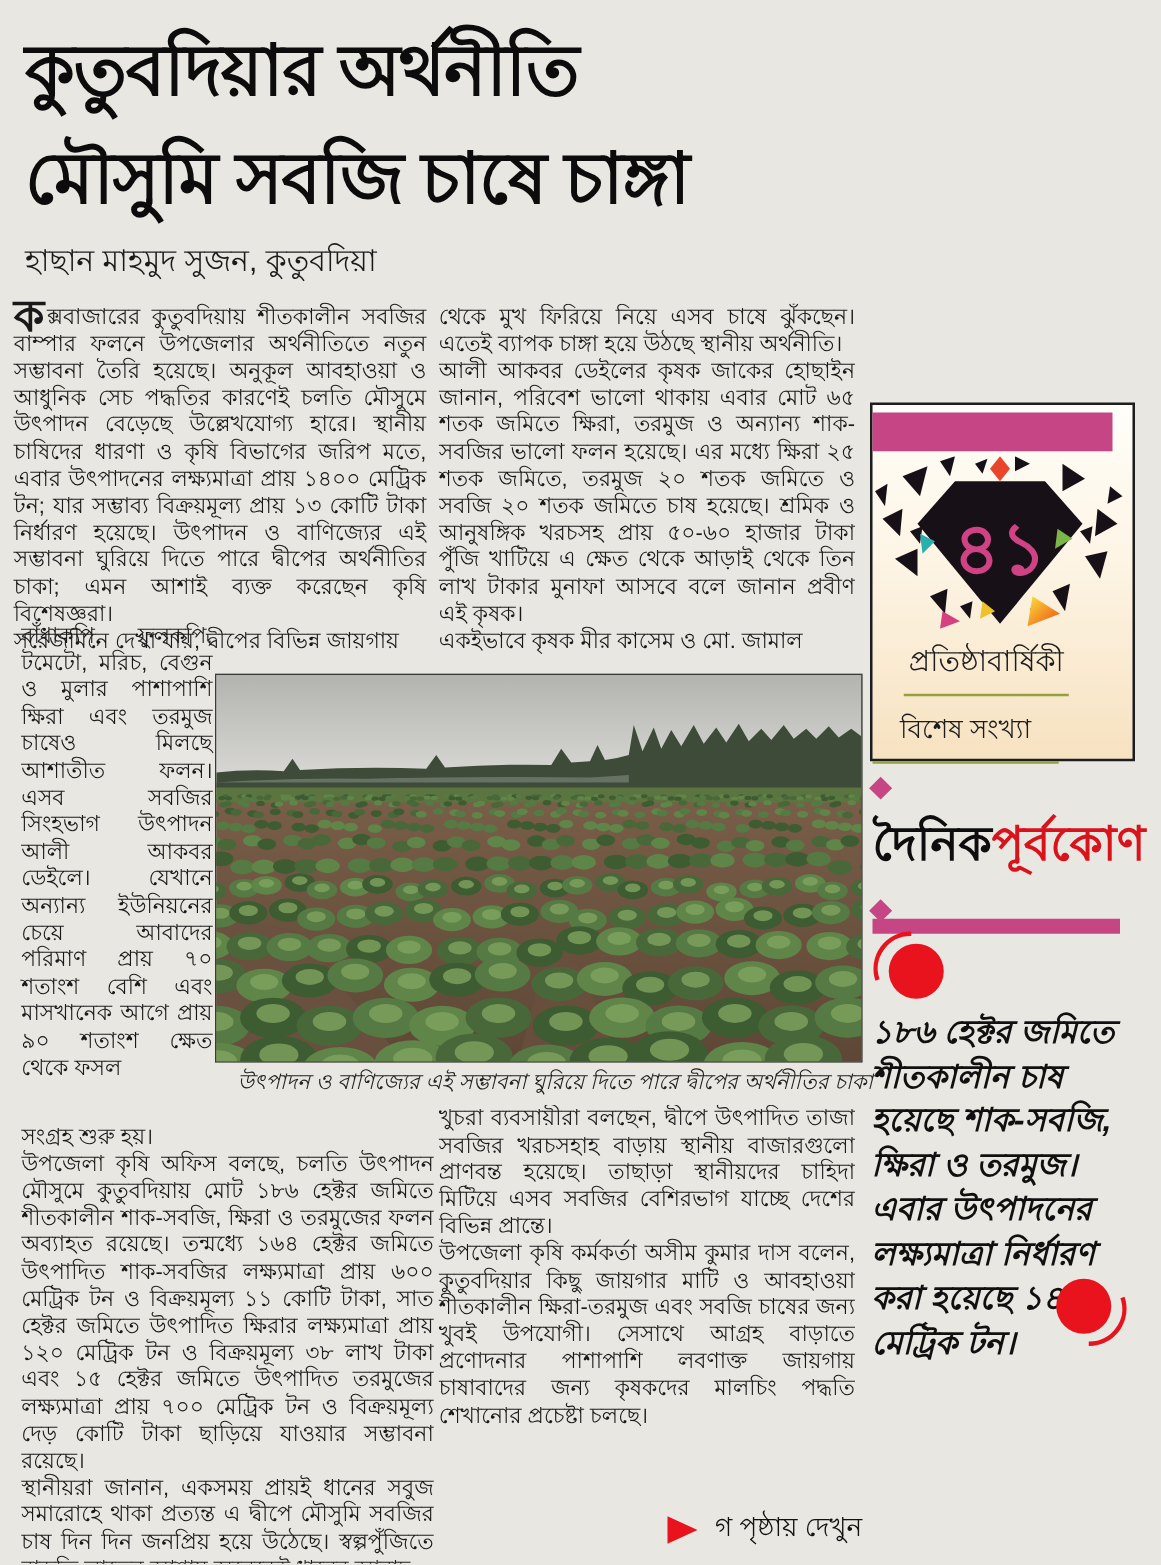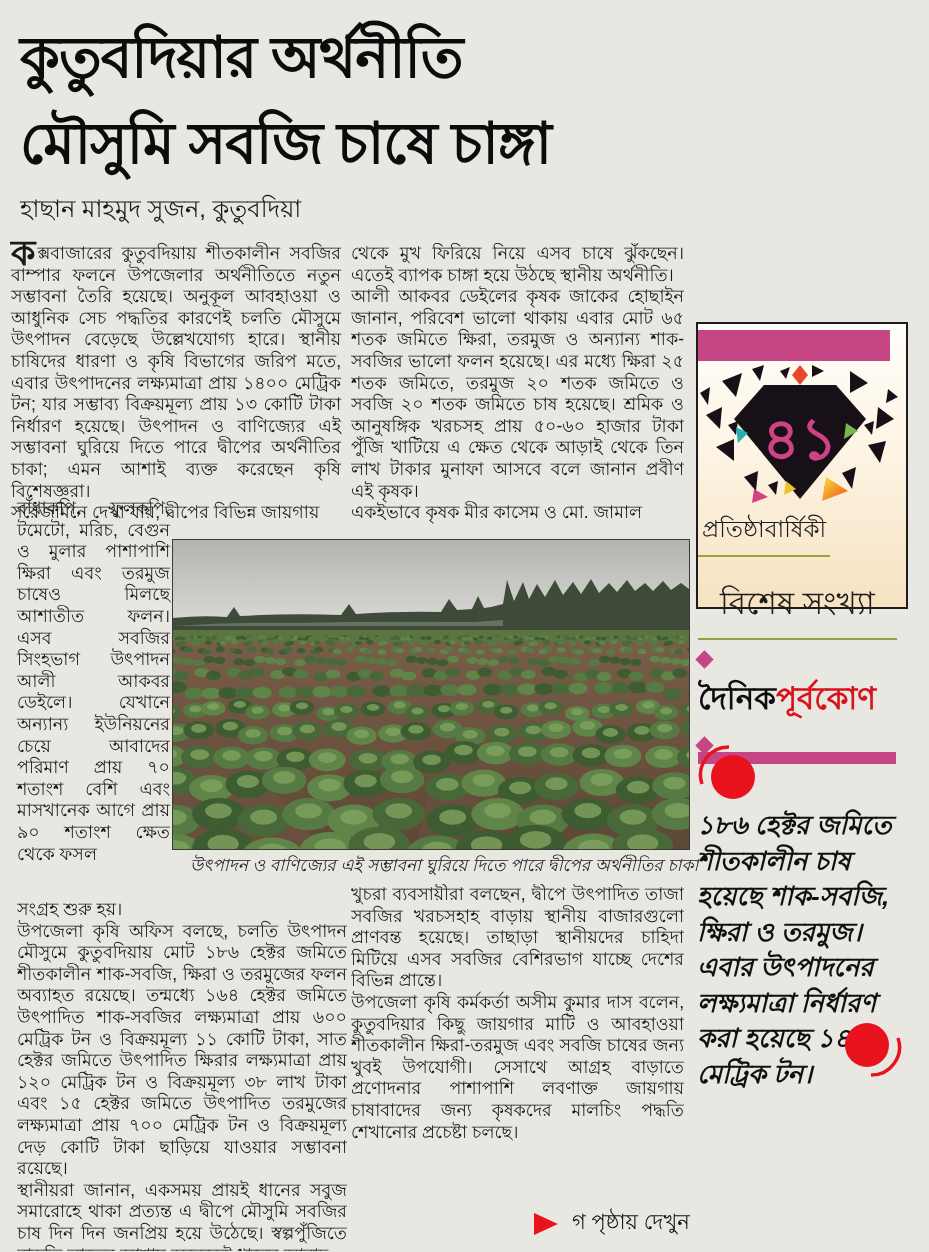--- a/index.html
+++ b/index.html
@@ -30,24 +30,24 @@
   .continued{left:534px;top:1206px;display:flex;align-items:center;gap:14px;}
   .tri{width:0;height:0;border-top:11px solid transparent;border-bottom:11px solid transparent;border-left:24px solid #e8131d;}
   .cont-text{font-size:21px;color:#111;}
 
   
   .logo-box{left:696px;top:322px;width:212px;height:287px;border:2px solid #1d1d1d;
     background:linear-gradient(180deg,#fffef9 0%,#fdf4e4 45%,#f7e2c1 100%);
     display:flex;flex-direction:column;align-items:flex-start;box-sizing:border-box;}
   .bar-top{width:192px;height:31px;background:#c64585;margin-top:6px;flex:none;}
   .badge{width:204px;height:138px;margin-top:4px;flex:none;}
-  .anniv1{margin-top:8px;font-size:23px;color:#1c1c1c;padding:0 4px 5px 4px;border-bottom:2px solid #93a23c;}
-  .anniv2{margin-top:22px;font-size:31px;color:#1c1c1c;padding:0 22px 7px 22px;border-bottom:2px solid #93a23c;}
+  .anniv1{margin-top:8px;font-size:23px;color:#1c1c1c;padding:0 4px 5px 4px;border-bottom:2px solid #93a23c;margin-left:25px;}
+  .anniv2{margin-top:10px;font-size:21px;color:#1c1c1c;padding:0 22px 7px 22px;border-bottom:2px solid #93a23c;}
   .pink-diamond{width:13px;height:13px;background:#c64585;transform:rotate(45deg);margin-top:13px;flex:none;}
-  .brand{margin-top:8px;font-size:31px;font-weight:bold;white-space:nowrap;}
+  .brand{margin-top:8px;font-size:38px;font-weight:bold;white-space:nowrap;}
   .brand .b1{color:#0d0d0d;}
   .brand .b2{color:#d8131b;}
   .bar-bottom{width:198px;height:12px;background:#c64585;margin-top:auto;margin-bottom:3px;flex:none;}
 
   
   .q-text{left:697px;top:808px;width:214px;font-size:26px;line-height:35.5px;font-weight:bold;font-style:italic;color:#101010;}
   .q-mark{width:62px;height:62px;}
   .q-open{left:698px;top:744px;}
   .q-close{left:840px;top:1016px;}
 </style>

